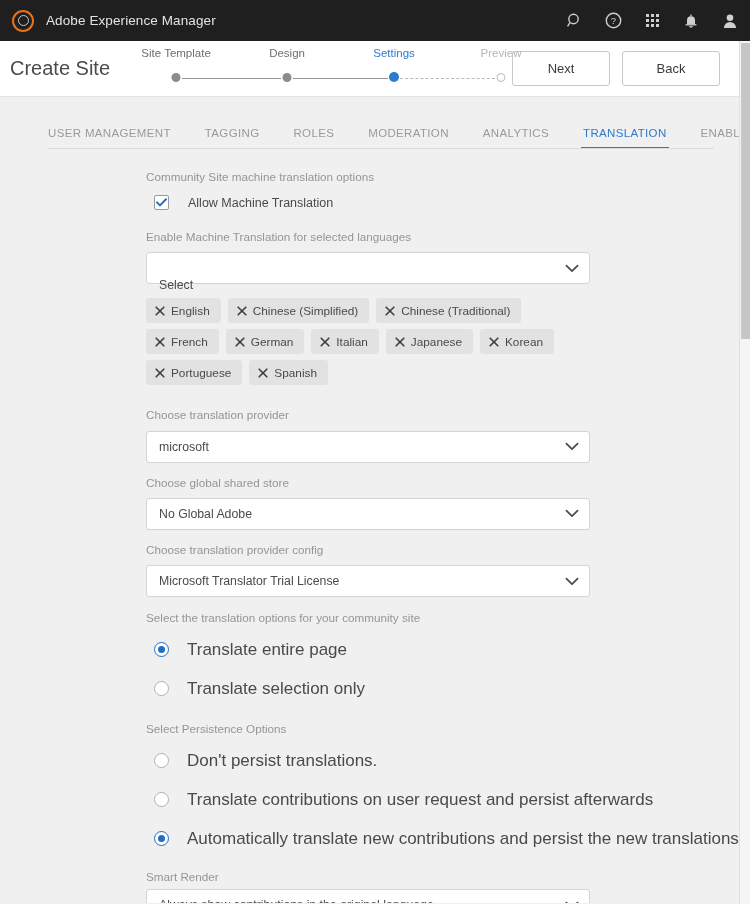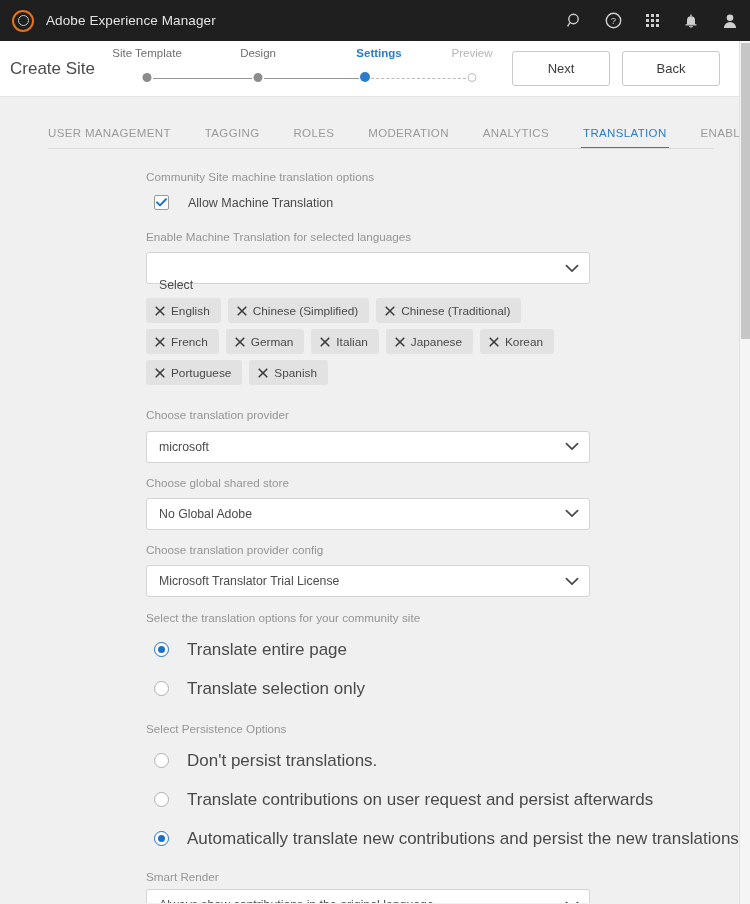--- a/index.html
+++ b/index.html
@@ -57,31 +57,31 @@
   .wizard-bar {
     height: 56px;
     background: #fff;
     display: flex;
     align-items: center;
     padding: 0 18px 0 10px;
     border-bottom: 1px solid #e4e4e4;
     position: relative;
   }
   .create-site-title {
-    font-size: 17px;
+    font-size: 20px;
     color: #4b4b4b;
     white-space: nowrap;
     margin-right: 10px;
     font-weight: 400;
   }
   .stepper {
     position: relative;
     width: 372px;
     height: 44px;
-    margin-left: 6px;
+    margin-left: 20px;
     flex: 0 0 auto;
   }
   .step-label {
     position: absolute;
     top: 0;
     font-size: 11.5px;
     color: #6e6e6e;
     white-space: nowrap;
     transform: translateX(-50%);
   }
@@ -358,21 +358,21 @@
     </div>
   </div>
 </div>
 
 <div class="wizard-bar">
   <div class="create-site-title">Create Site</div>
 
   <div class="stepper">
     <div class="step-label" style="left:36px;">Site Template</div>
     <div class="step-label" style="left:147px;">Design</div>
-    <div class="step-label active" style="left:268px;font-weight:bold;">Settings</div>
+    <div class="step-label active" style="left:254px;">Settings</div>
     <div class="step-label future" style="left:361px;">Preview</div>
 
     <div class="step-track">
       <div class="seg" style="left:42px;width:99px;"></div>
       <div class="seg" style="left:153px;width:95px;"></div>
       <div class="seg dashed" style="left:260px;width:95px;"></div>
       <div class="dot" style="left:36px;"></div>
       <div class="dot" style="left:147px;"></div>
       <div class="dot active" style="left:254px;"></div>
       <div class="dot empty" style="left:361px;"></div>

